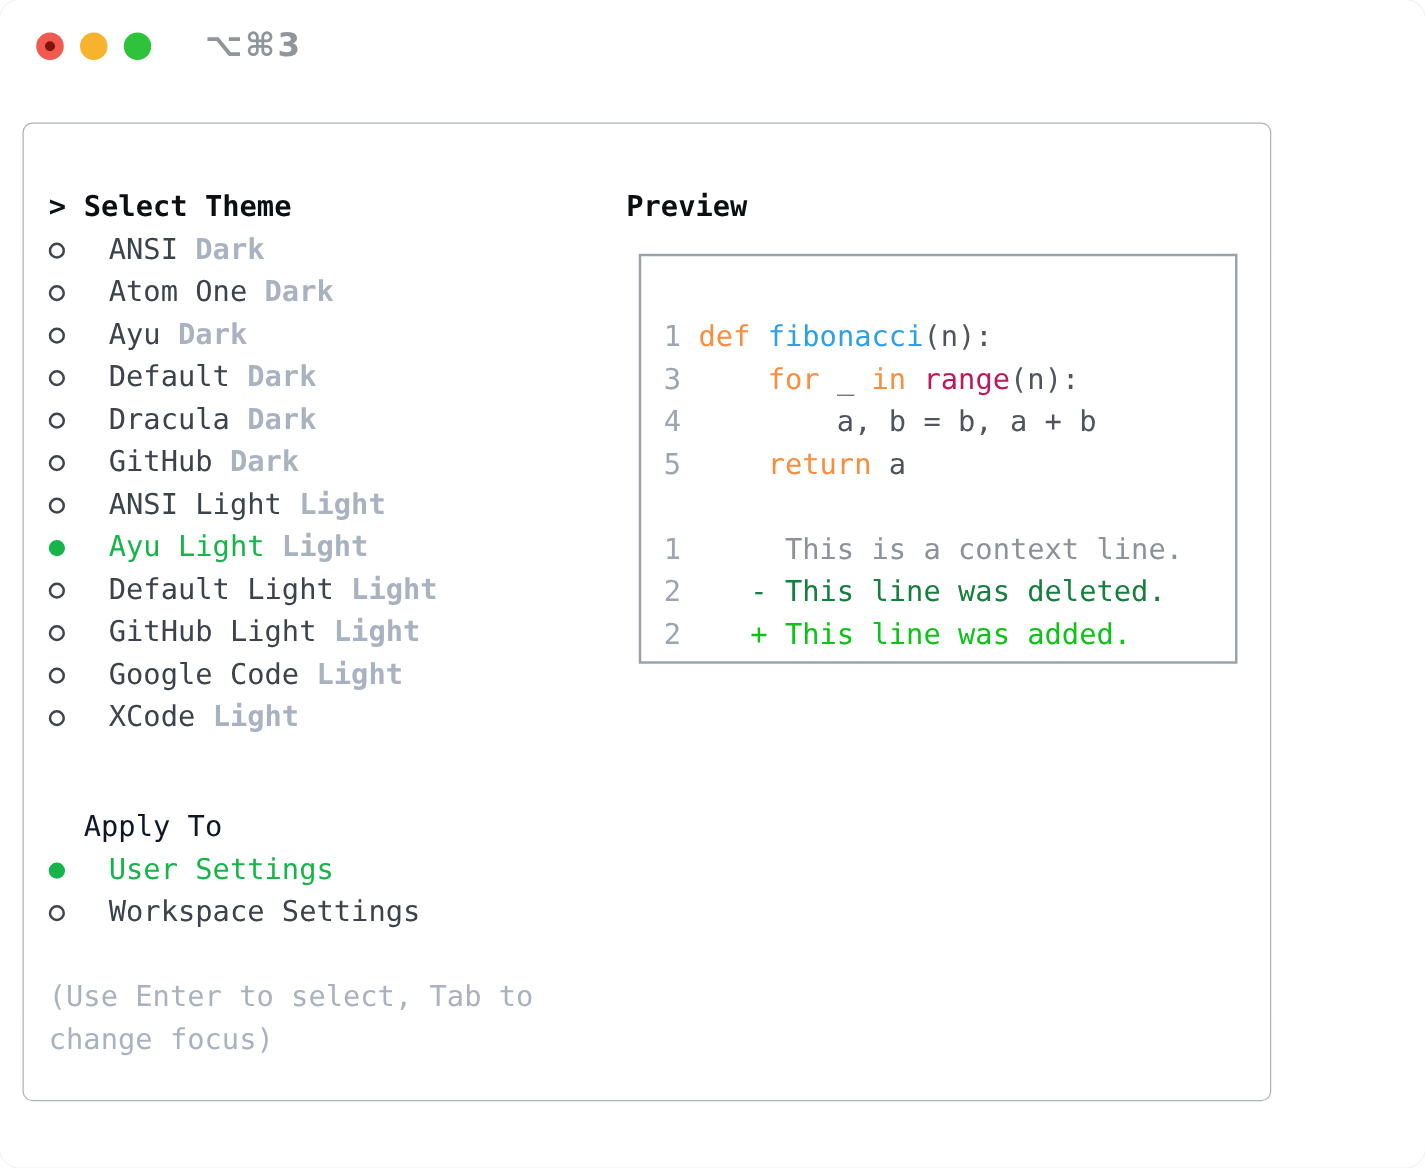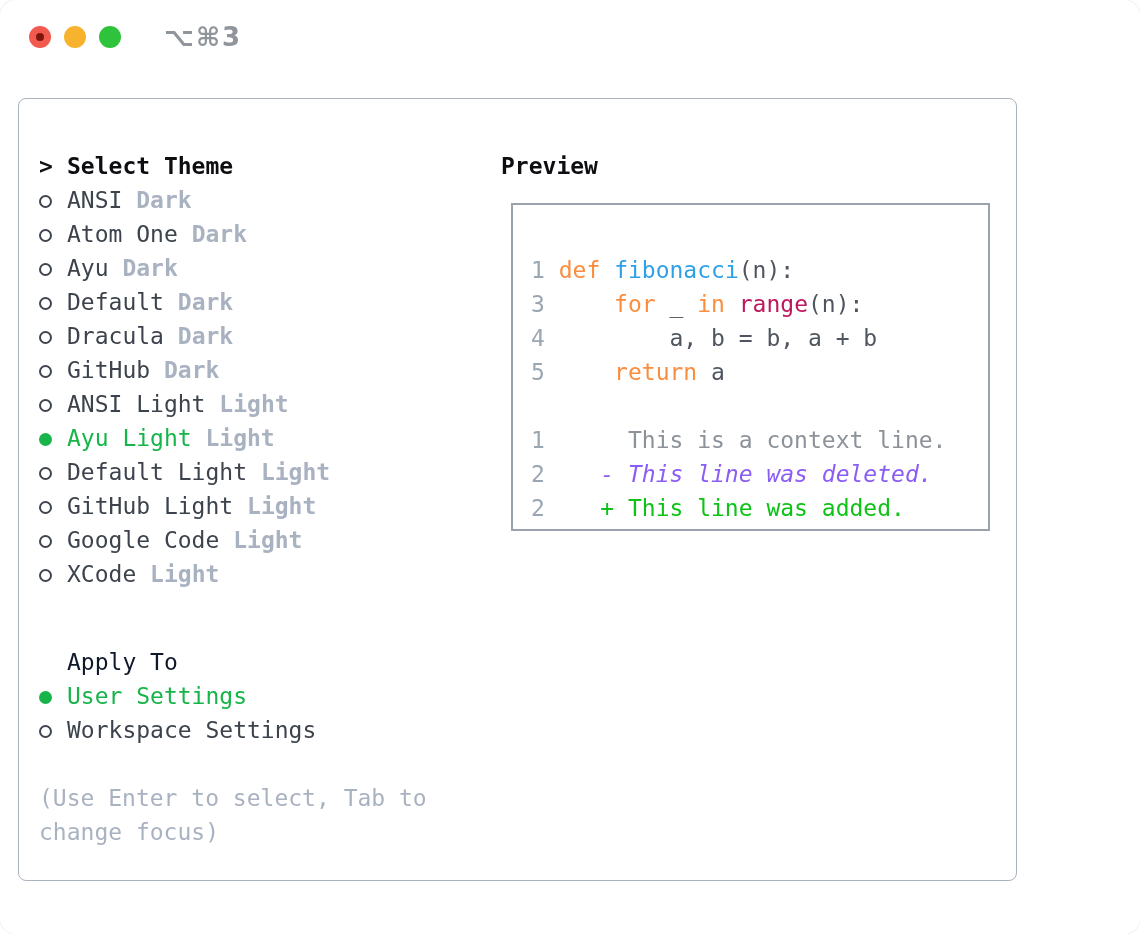--- a/index.html
+++ b/index.html
@@ -28,42 +28,42 @@
   }
   
   .left-col { position:absolute; left:20px; top:50px; width:444px; }
   .row { height:34px; line-height:34px; font-size:23px; white-space:pre; color:#3d434c; }
   .marker-cell { display:inline-block; width:28px; vertical-align:top; }
   .radio { display:inline-block; width:13px; height:13px; border-radius:50%; margin-top:10px; }
   .radio.off { border:2px solid #3f454e; }
   .radio.on  { background:#17b549; }
   .prompt { font-weight:bold; color:#101316; }
   .hdr { font-weight:bold; color:#0c0e11; }
-  .item-name { color:#3d434c; }
+  .item-name { color:#3d434c;margin-left:20px; }
   .item-name.sel { color:#17b549; }
   .variant { color:#a9b2c0;font-weight:bold; }
   .apply-hdr { color:#0f172a; padding-left:28px;margin-top:20px; }
   .spacer { height:34px; }
   .help { margin-top:34px; width:444px; font-size:23px; line-height:34px; color:#a9b2c0; white-space:normal; }
   
   .preview-label { position:absolute; left:482px; top:50px; height:34px; line-height:34px; font-size:23px; font-weight:bold; color:#0c0e11; }
   .preview-box {
     position:absolute; left:492px; top:104px; width:479px; height:328px;
     border:2px solid #9aa3ad; background:#ffffff;
     padding:48px 0 0 18px; overflow:hidden;
   }
   .cline { height:34px; line-height:34px; font-size:23px; white-space:pre; }
   .ln { color:#9aa6b2; }
   .tok.plain { color:#4f555e; }
   .tok.kw    { color:#fa8d3e; }
   .tok.fn    { color:#2da0e8; }
   .tok.num   { color:#a678d8; }
   .tok.call  { color:#be185d;text-align:center; }
   .diff.context { color:#8c9299; }
-  .diff.deleted { color:#8b5cf6;font-style:italic; }
+  .diff.deleted { color:#15803d; }
   .diff.added   { color:#0cc316; }
 </style>
 </head>
 <body>
 
 <div class="window">
 
   <div class="titlebar">
     <div class="tl red"></div>
     <div class="tl yellow"></div>

